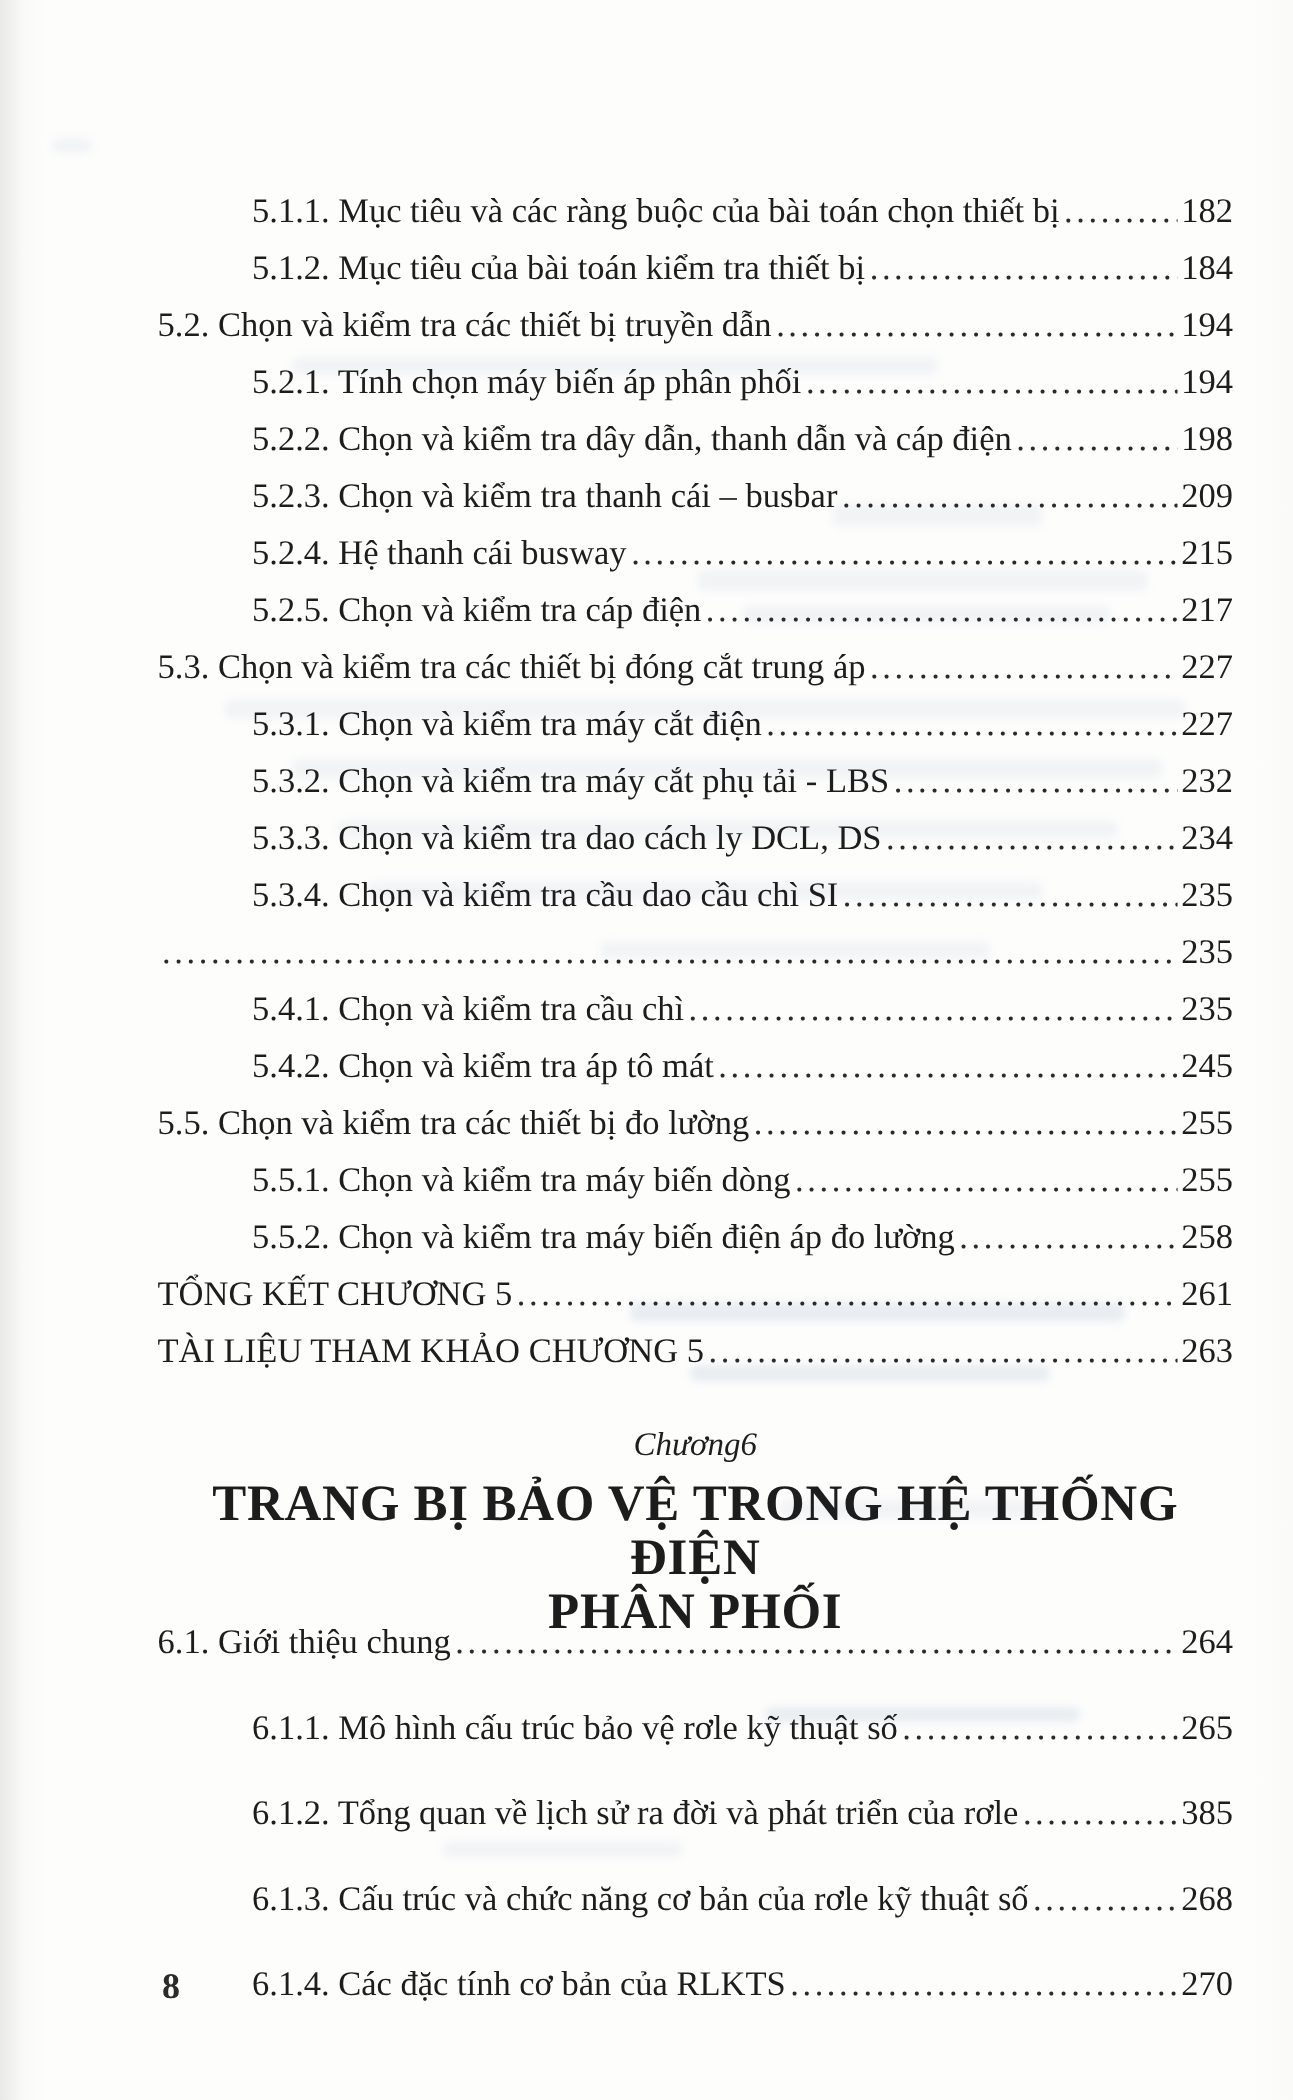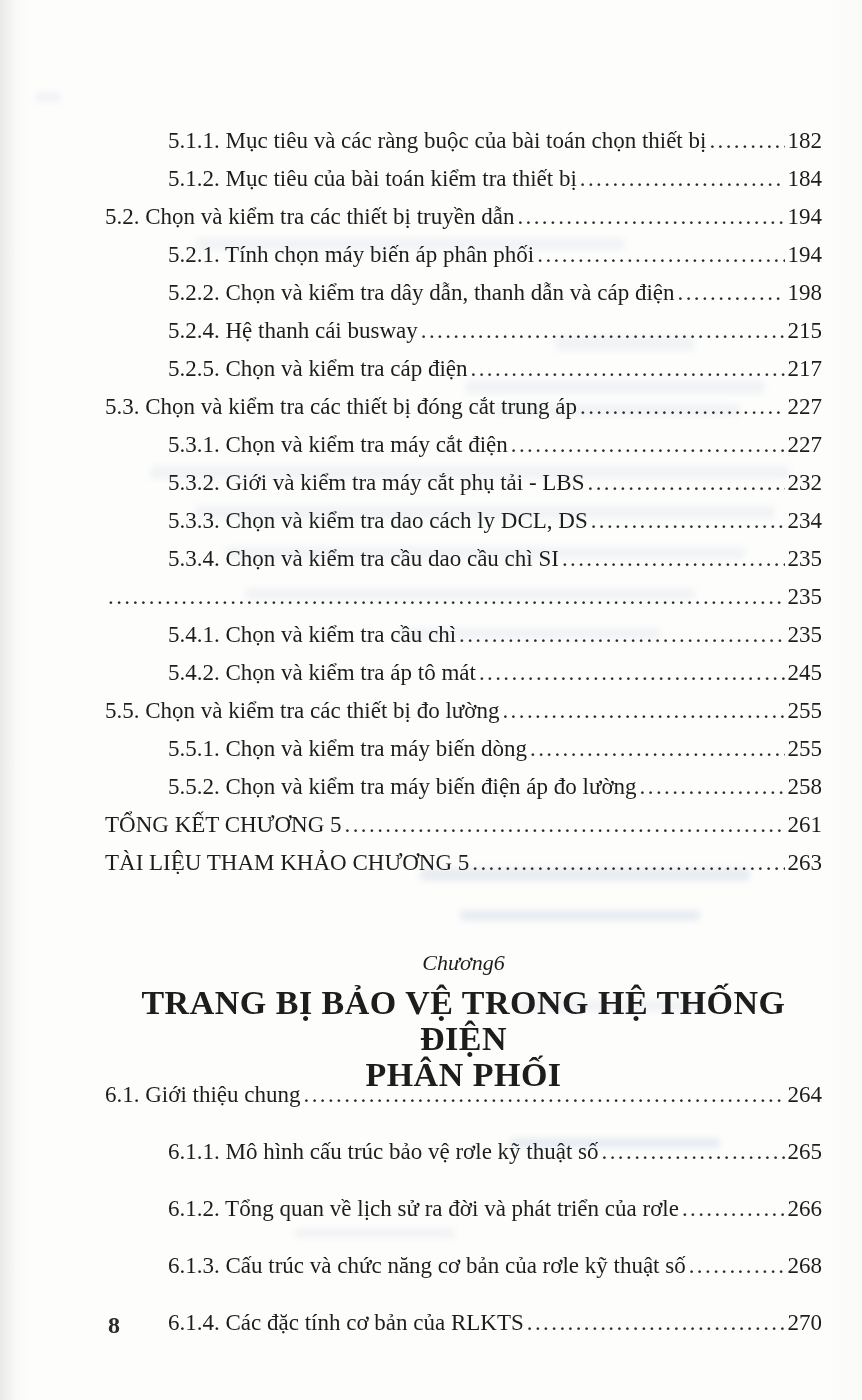--- a/index.html
+++ b/index.html
@@ -136,20 +136,25 @@
         <span class="toc-leader"></span>
         <span class="toc-page">194</span>
       </div>
 
       <div class="toc-row" data-level="2">
         <span class="toc-label">5.2.2. Chọn và kiểm tra dây dẫn, thanh dẫn và cáp điện</span>
         <span class="toc-leader"></span>
         <span class="toc-page">198</span>
       </div>
 
+      <div class="toc-row" data-level="2">
+        <span class="toc-label">5.2.3. Chọn và kiểm tra thanh cái – busbar</span>
+        <span class="toc-leader"></span>
+        <span class="toc-page">209</span>
+      </div>
 
       <div class="toc-row" data-level="2">
         <span class="toc-label">5.2.4. Hệ thanh cái busway</span>
         <span class="toc-leader"></span>
         <span class="toc-page">215</span>
       </div>
 
       <div class="toc-row" data-level="2">
         <span class="toc-label">5.2.5. Chọn và kiểm tra cáp điện</span>
         <span class="toc-leader"></span>
@@ -162,21 +167,21 @@
         <span class="toc-page">227</span>
       </div>
 
       <div class="toc-row" data-level="2">
         <span class="toc-label">5.3.1. Chọn và kiểm tra máy cắt điện</span>
         <span class="toc-leader"></span>
         <span class="toc-page">227</span>
       </div>
 
       <div class="toc-row" data-level="2">
-        <span class="toc-label">5.3.2. Giới và kiểm tra máy cắt phụ tải - LBS</span>
+        <span class="toc-label">5.3.2. Chọn và kiểm tra máy cắt phụ tải - LBS</span>
         <span class="toc-leader"></span>
         <span class="toc-page">232</span>
       </div>
 
       <div class="toc-row" data-level="2">
         <span class="toc-label">5.3.3. Chọn và kiểm tra dao cách ly DCL, DS</span>
         <span class="toc-leader"></span>
         <span class="toc-page">234</span>
       </div>
 
@@ -250,21 +255,21 @@
 
       <div class="toc-row" data-level="2">
         <span class="toc-label">6.1.1. Mô hình cấu trúc bảo vệ rơle kỹ thuật số</span>
         <span class="toc-leader"></span>
         <span class="toc-page">265</span>
       </div>
 
       <div class="toc-row" data-level="2">
         <span class="toc-label">6.1.2. Tổng quan về lịch sử ra đời và phát triển của rơle</span>
         <span class="toc-leader"></span>
-        <span class="toc-page">266</span>
+        <span class="toc-page">385</span>
       </div>
 
       <div class="toc-row" data-level="2">
         <span class="toc-label">6.1.3. Cấu trúc và chức năng cơ bản của rơle kỹ thuật số</span>
         <span class="toc-leader"></span>
         <span class="toc-page">268</span>
       </div>
 
       <div class="toc-row" data-level="2">
         <span class="toc-label">6.1.4. Các đặc tính cơ bản của RLKTS</span>

